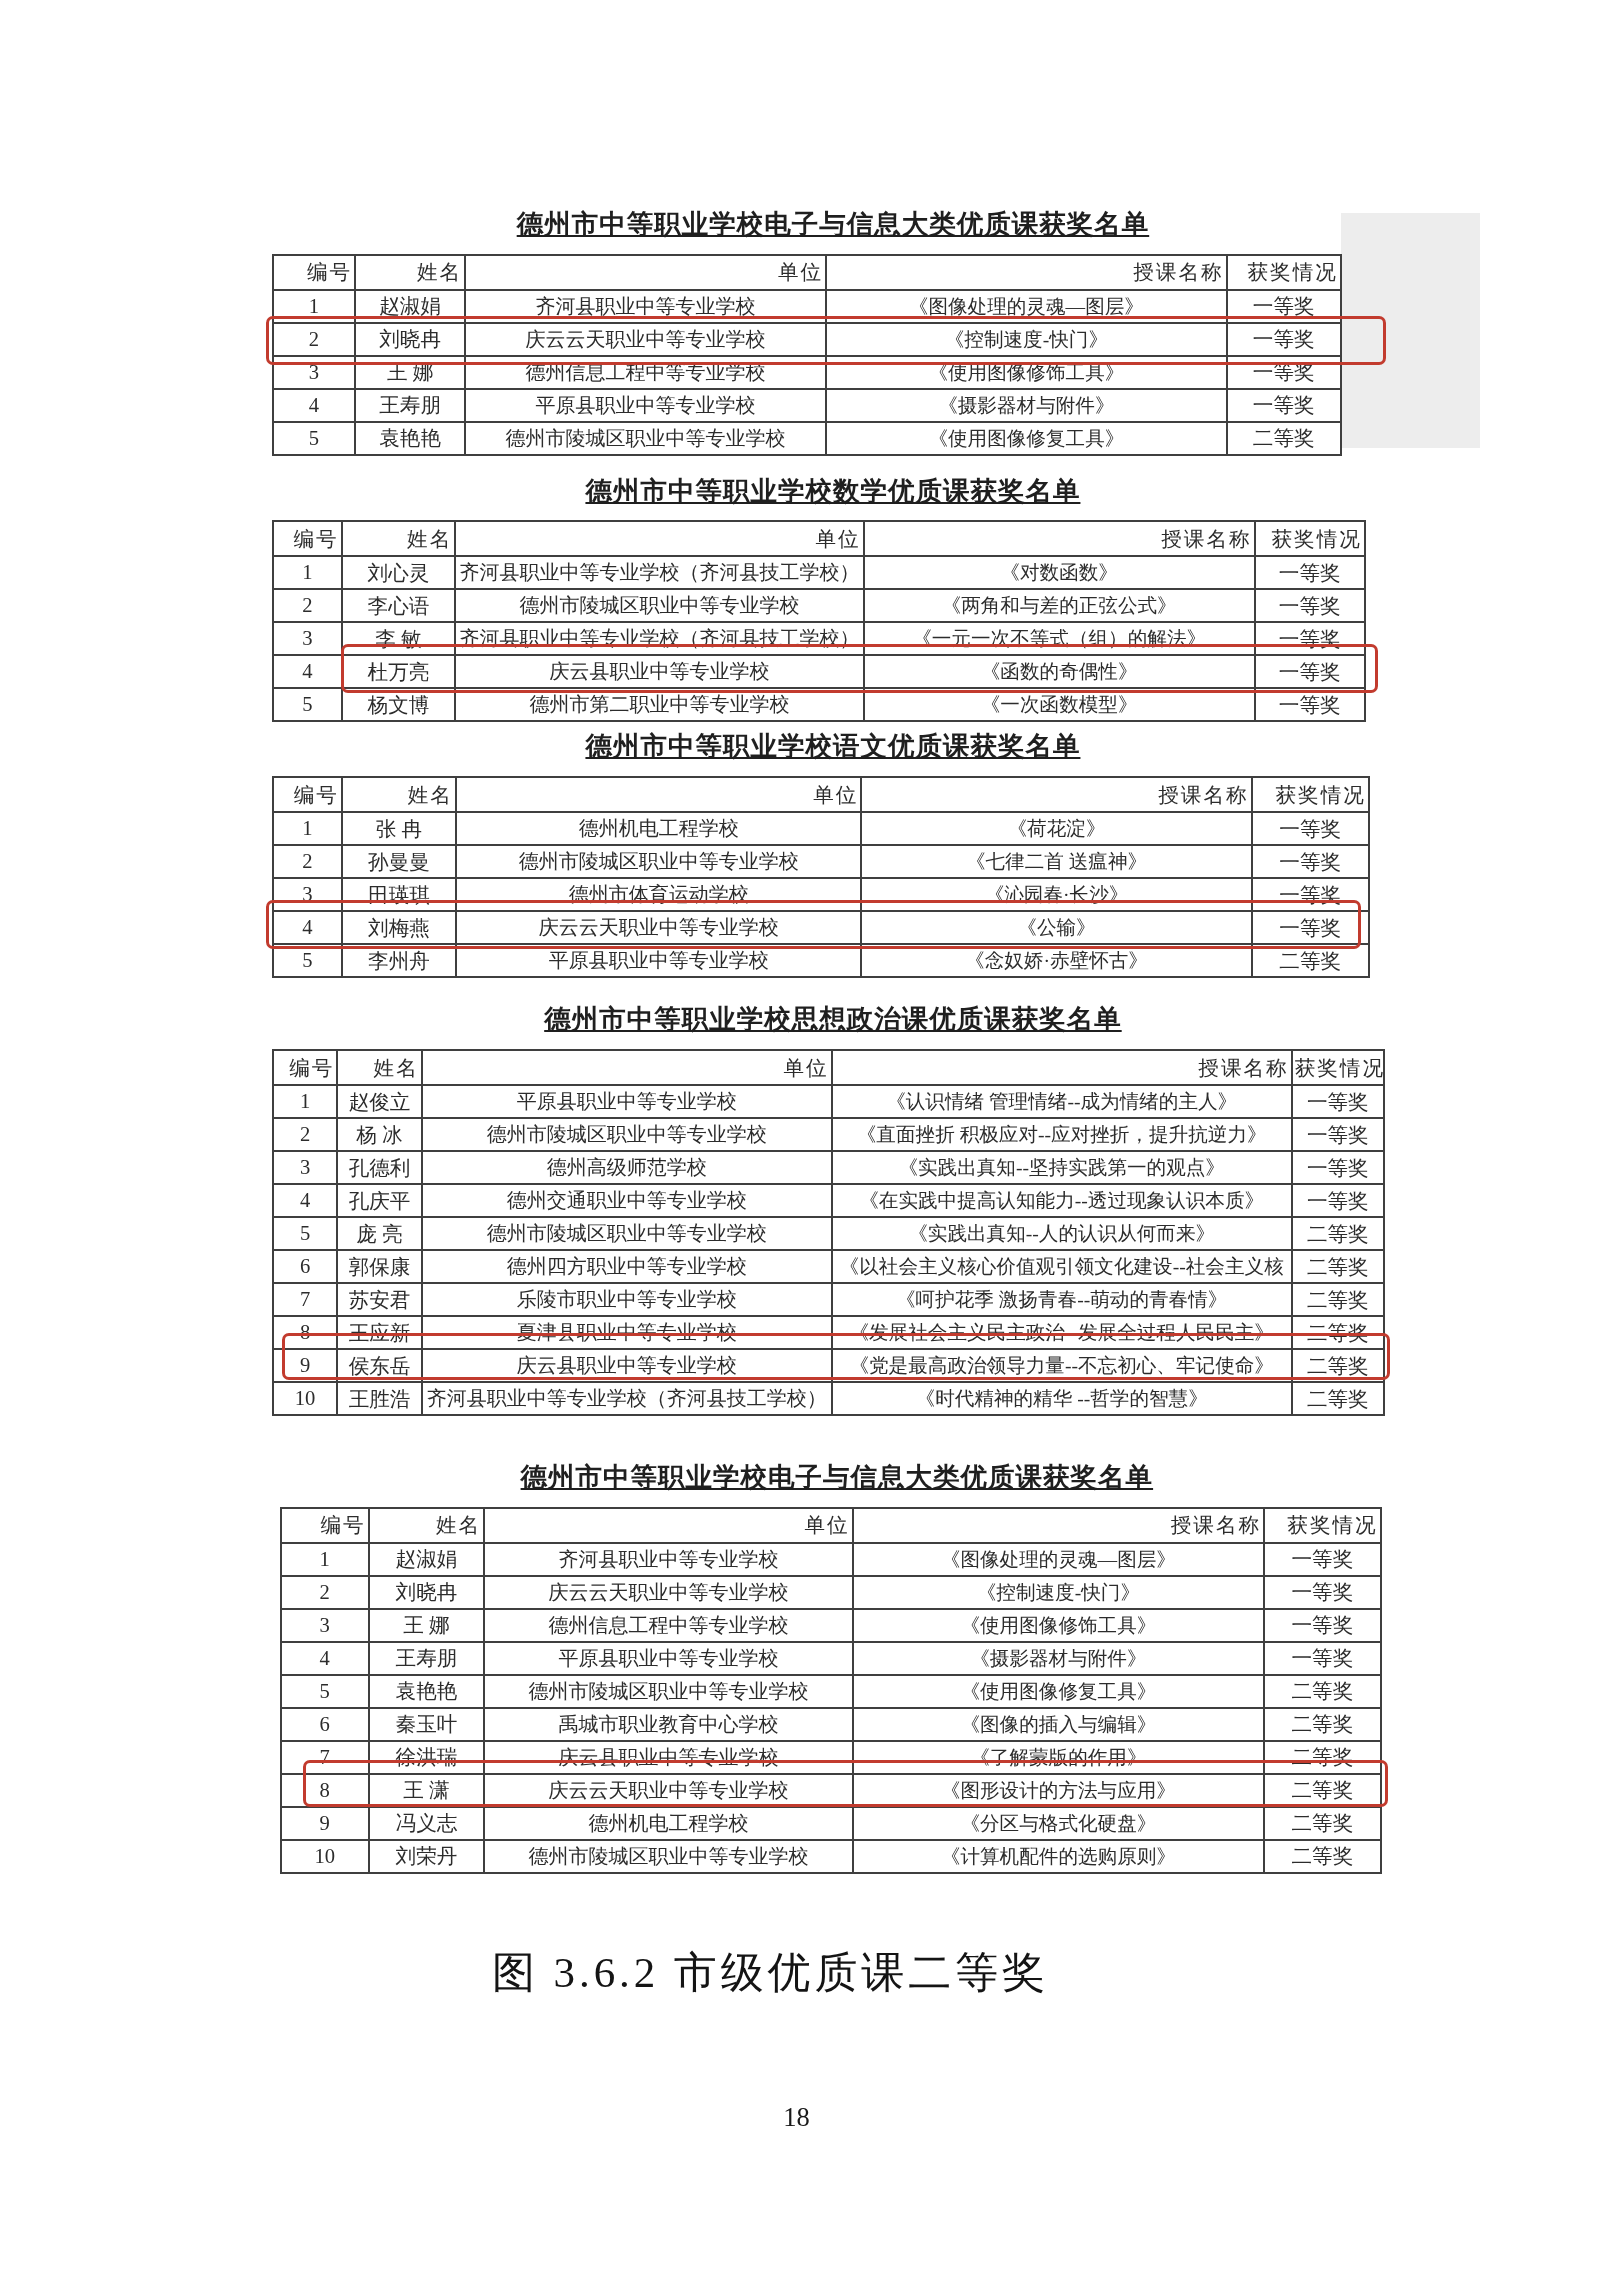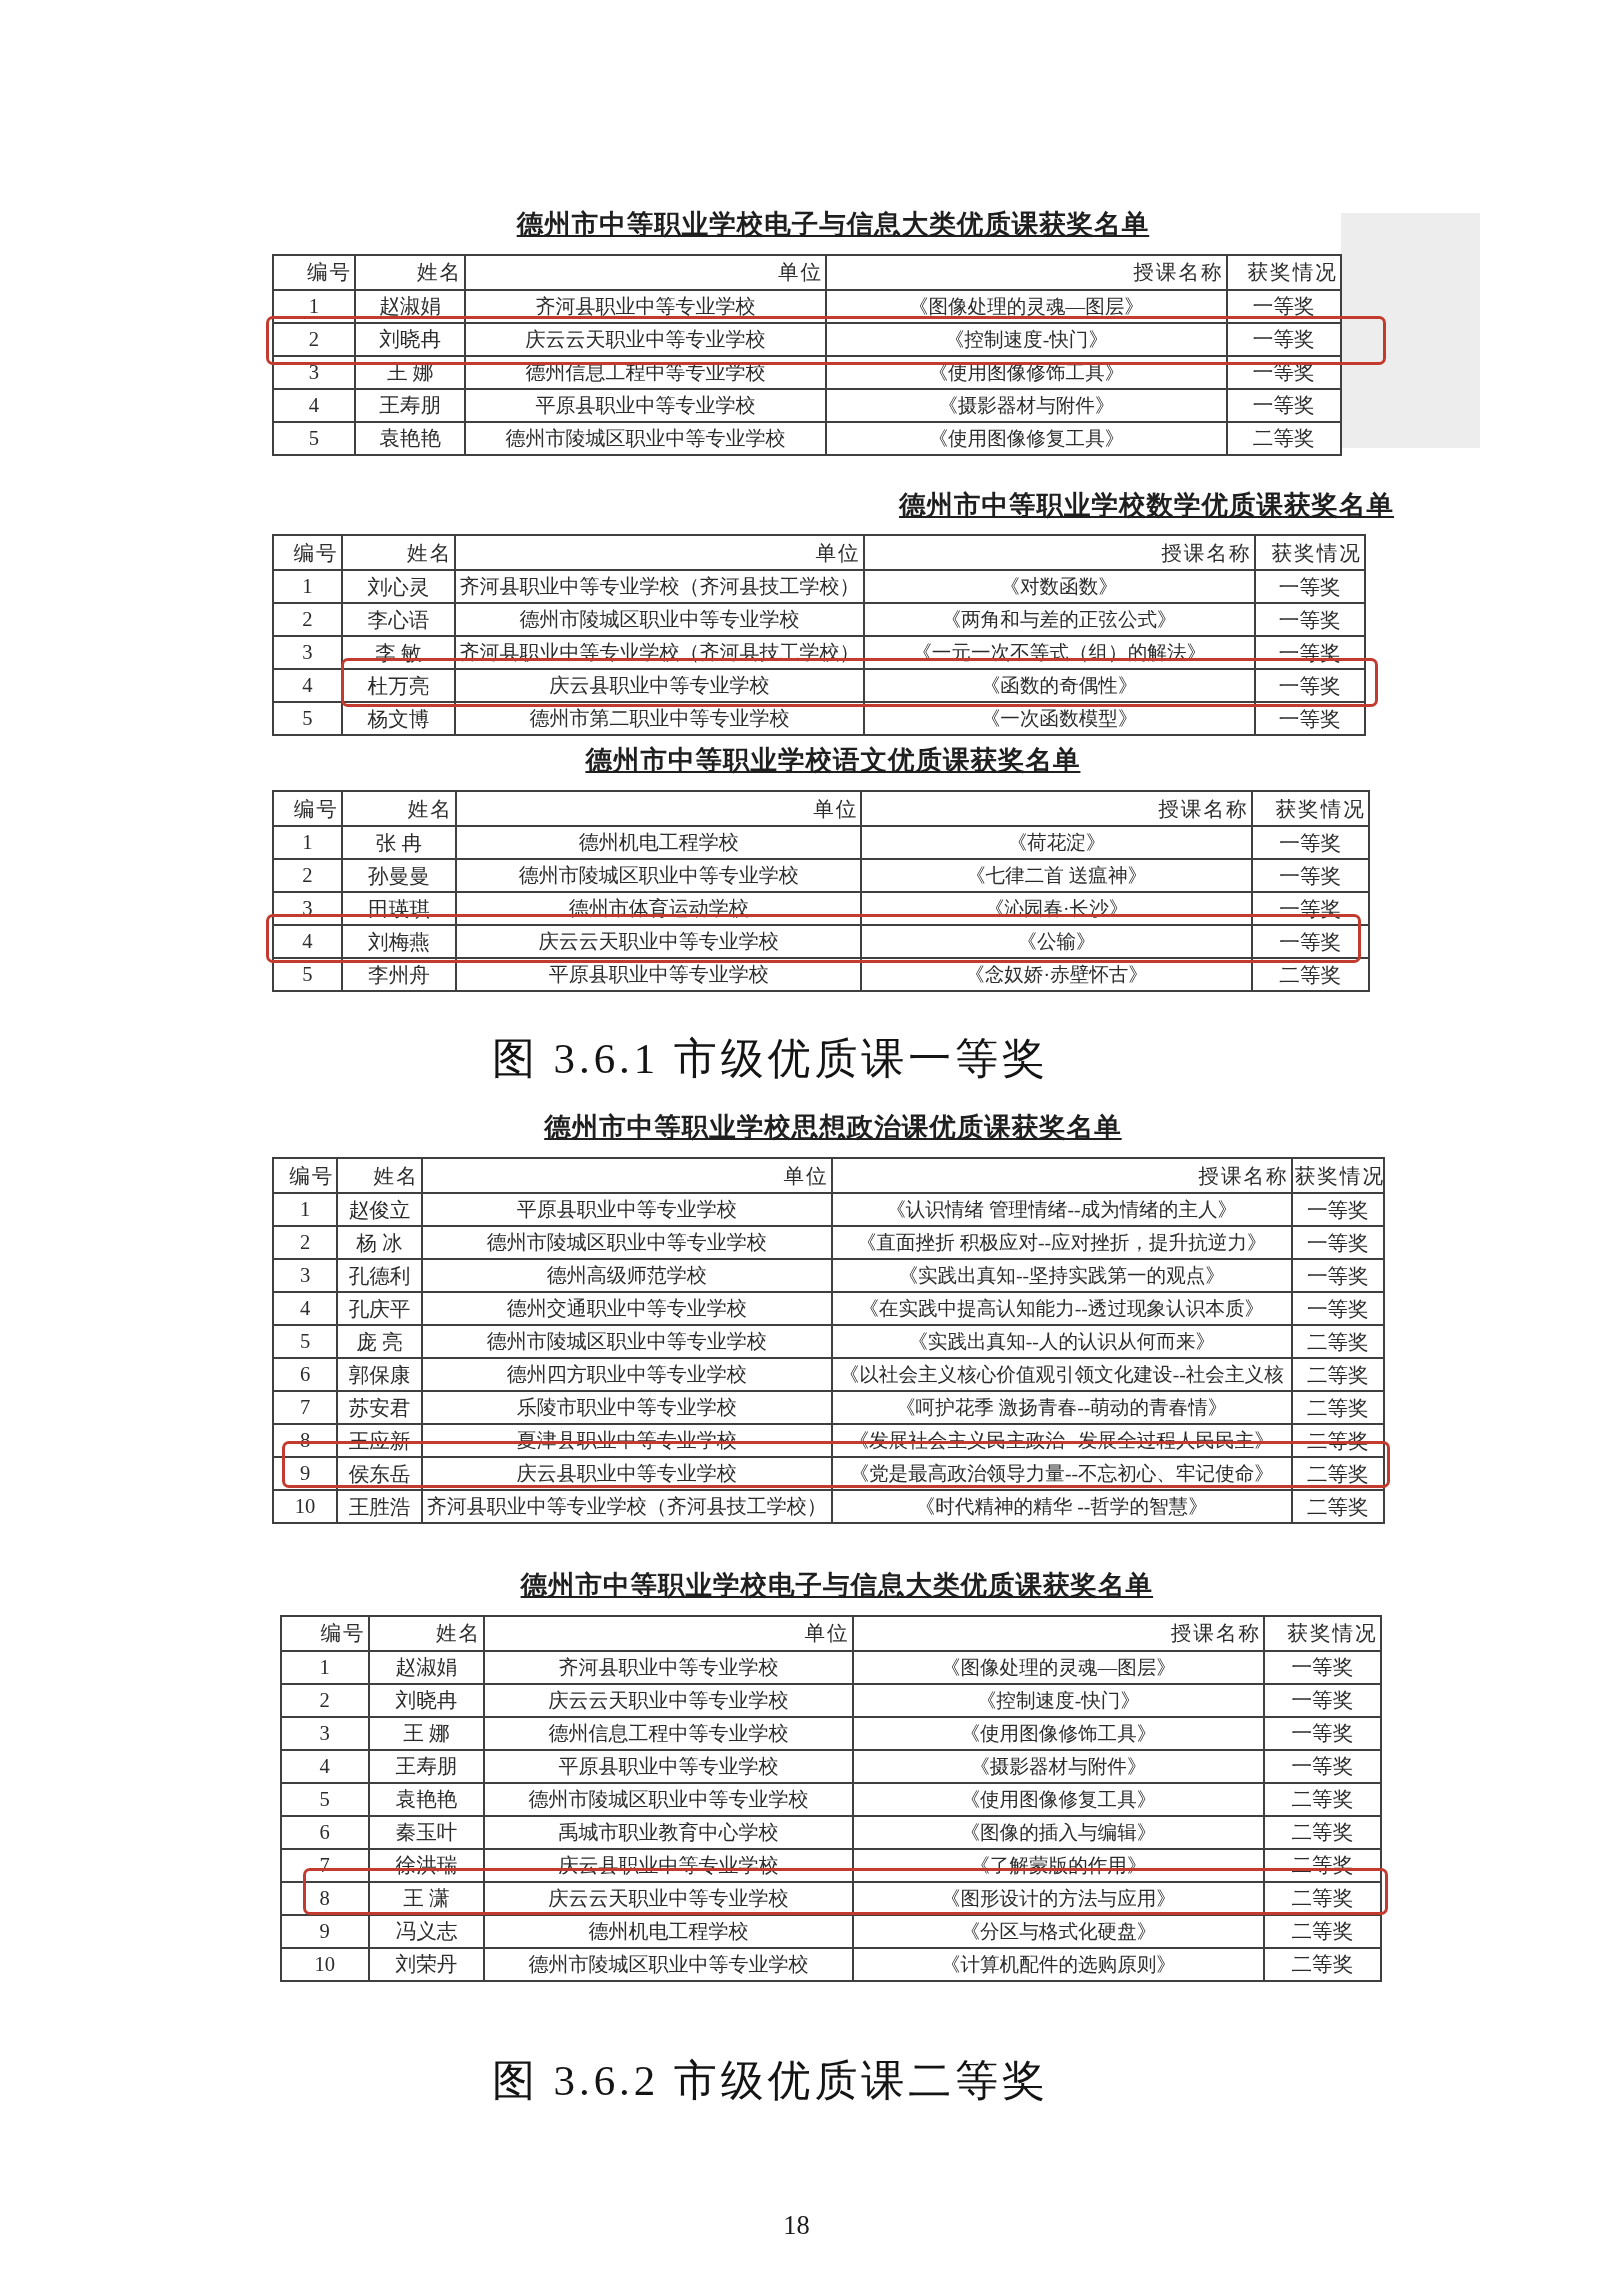--- a/index.html
+++ b/index.html
@@ -71,21 +71,21 @@
     border-radius:6.9px;
     pointer-events:none;
     z-index:5;
   }
   .hl1{top:62px;height:43px;left:-5.9px;right:7.8px;}
   .hl2{top:124px;height:43px;left:69px;right:15.7px;}
   .hl3{top:124px;height:43px;left:-5.9px;right:33px;}
   .hl4{top:284px;height:41px;left:9.8px;right:3.9px;}
   .hl5{top:253px;height:41px;left:23.5px;right:5.9px;}
   
-  .sec2 .tbl-title{margin-top:35px;text-align:right;}
+  .sec2 .tbl-title{margin-top:21px;}
   .sec3 .tbl-title{margin-top:10px;}
   .sec4 .tbl-title{margin-top:27.4px;}
   .sec5 .tbl-title{margin-top:47px;}
   .figcap{
     margin:39px 0 0 -55px;
     width:1117px;
     text-align:center;
     font-size:43px;
     line-height:55px;
     letter-spacing:3.9px;
@@ -287,21 +287,20 @@
               <td class="unit">平原县职业中等专业学校</td>
               <td class="course">《念奴娇·赤壁怀古》</td>
               <td>二等奖</td>
             </tr>
           </tbody>
       </table>
       <div class="hlbox hl3" style="border-color: rgb(194, 59, 46);"></div>
     </div>
   </section>
 
-  <p class="figcap">图 3.6.1 市级优质课一等奖</p>
 
   <section class="sec sec4">
     <h3 class="tbl-title">德州市中等职业学校思想政治课优质课获奖名单</h3>
     <div class="twrap tw4">
       <table>
         <colgroup>
             <col>
             <col>
             <col>
             <col>

